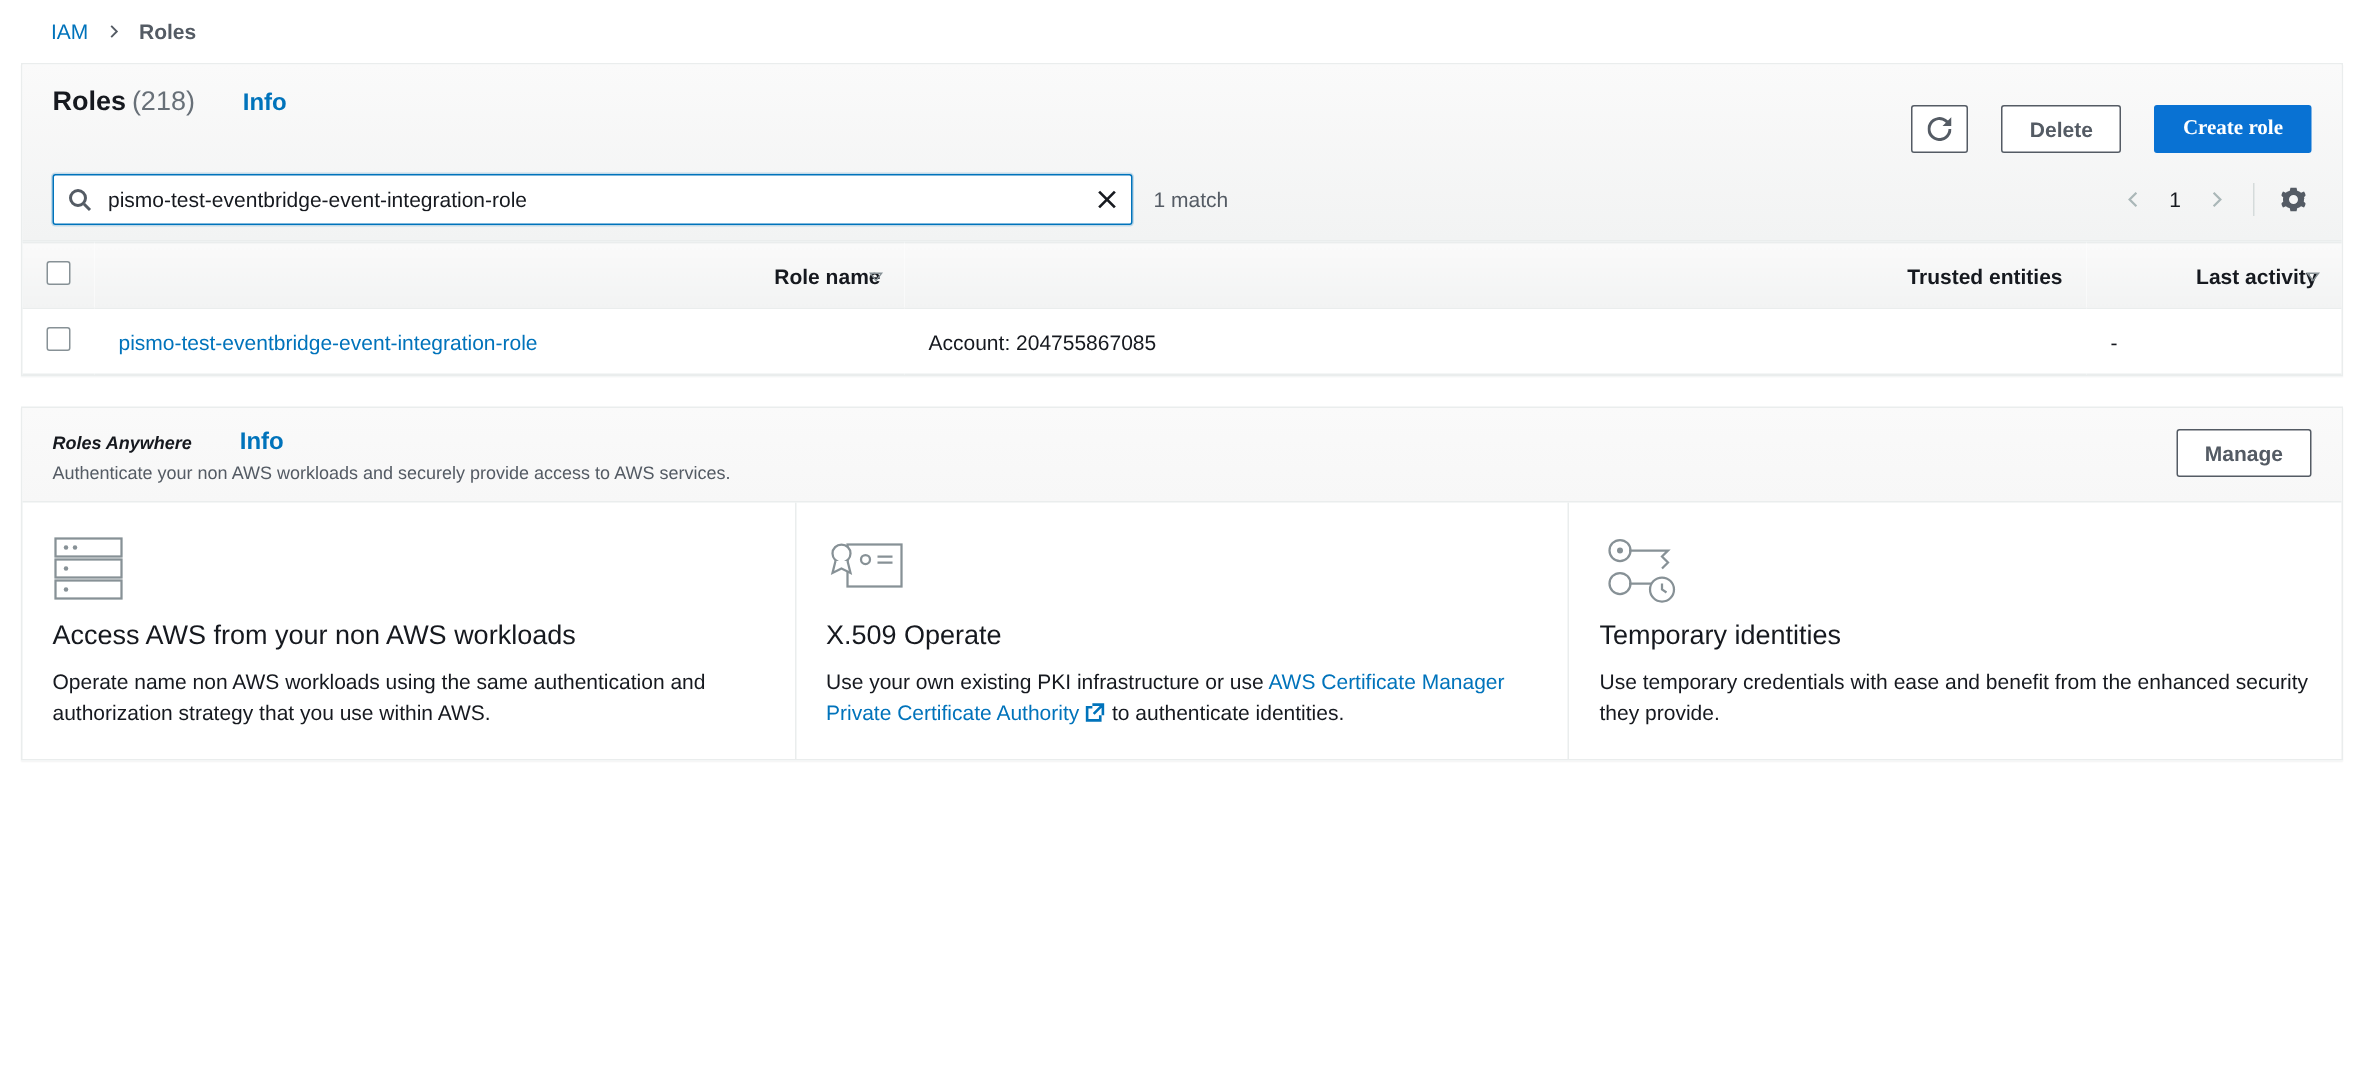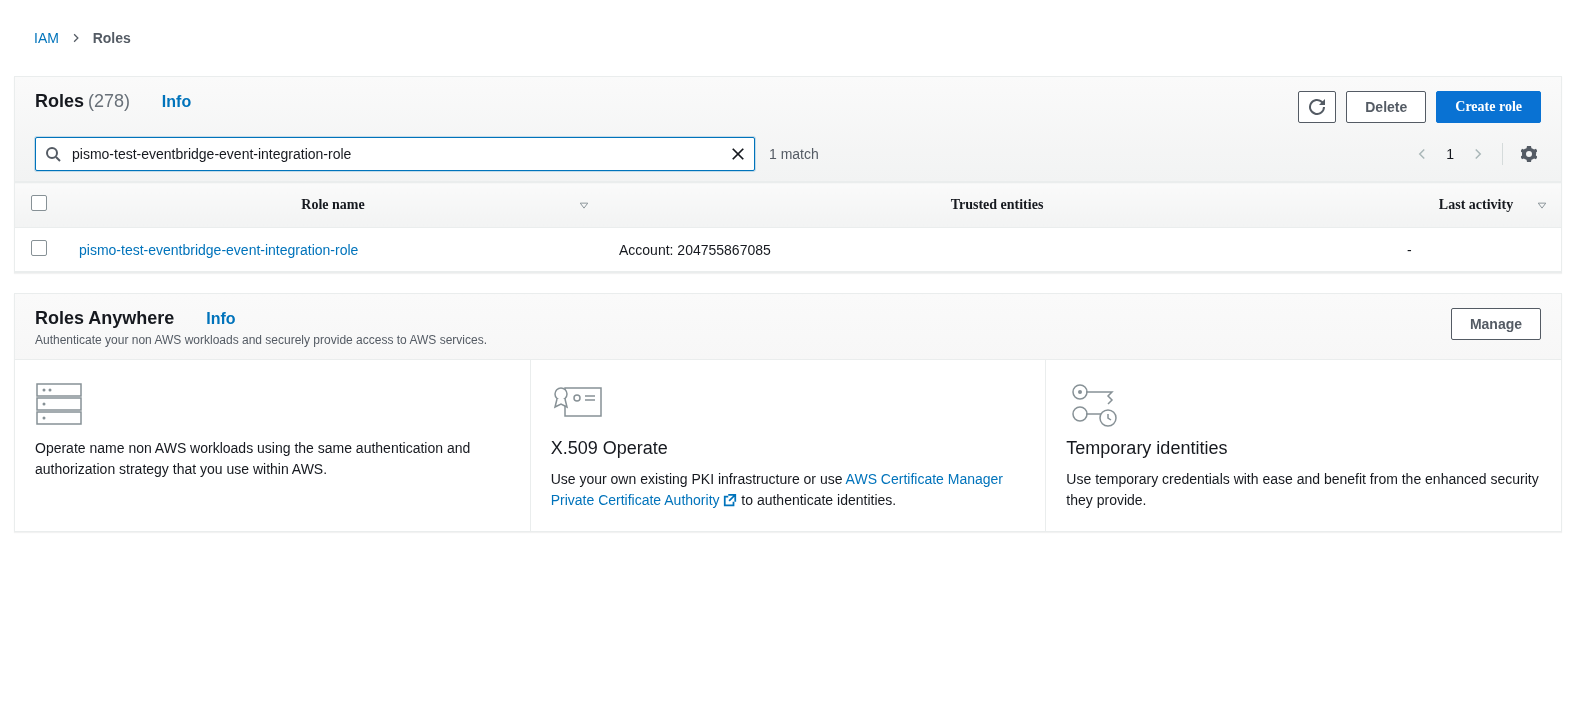--- a/index.html
+++ b/index.html
@@ -1,58 +1,58 @@
 <!DOCTYPE html>
 <html><head>
 <meta charset="utf-8">
 <style>
 * { box-sizing: border-box; margin: 0; padding: 0; }
 body { font-family: "Amazon Ember", "Helvetica Neue", Arial, sans-serif; font-size: 14px; color: #16191f; background: #fff; }
 .page { padding: 0 0 20px 0; }
-.breadcrumb { padding: 30px 34px; font-size: 14px; }
+.breadcrumb { padding: 13px 34px; font-size: 14px; }
 .breadcrumb a { color: #0073bb; text-decoration: none; }
 .breadcrumb .sep { color: #545b64; margin: 0 8px; }
 .breadcrumb .current { color: #545b64; font-weight: 700; }
 .panel { margin: 0 14px; border: 1px solid #eaeded; box-shadow: 0 1px 1px rgba(0,0,0,0.05); }
 .panel-header { padding: 14px 20px 10px 20px; background: linear-gradient(#fafafa,#f2f3f3); border-bottom:1px solid #eaeded; position: relative; }
 .roles-header-row { display:flex; align-items:flex-start; justify-content:space-between; }
 .roles-title-block { flex:1; }
 .roles-title { font-size: 18px; font-weight: 700; display:inline; }
 .roles-count { color:#687078; font-weight:400; }
 .info-link { color:#0073bb; font-size:16px; font-weight:700; margin-left:28px; cursor:pointer; }
 .roles-desc { color:#545b64; font-size:14px; margin-top:4px; max-width:980px; line-height:1.4; }
-.header-actions { display:flex; gap:10px; }
+.header-actions { display:flex; gap:22px;margin-top:13px; }
 .btn { display:inline-flex; align-items:center; justify-content:center; height:32px; padding:0 18px; border:1px solid #545b64; background:#fff; color:#545b64; font-weight:700; font-size:14px; cursor:pointer; border-radius:2px; }
 .btn.icon-only { padding:0 10px; }
 .btn.primary { background:#ff9900; border-color:#ff9900; color:#16191f;font-family:Liberation Serif, serif; }
 .btn.primary { background:#0972d3; border-color:#0972d3; color:#fff; }
 .search-row { display:flex; align-items:center; gap:14px; margin-top:14px; }
 .search-wrap { position:relative; flex:0 0 720px; }
 .search-input { width:100%; height:34px; border:1px solid #0073bb; outline:none; padding:0 36px 0 36px; font-size:14px; color:#16191f; border-radius:2px; box-shadow:0 0 0 1px #0073bb33; }
 .search-icon { position:absolute; left:10px; top:50%; transform:translateY(-50%); color:#545b64; }
 .clear-icon { position:absolute; right:10px; top:50%; transform:translateY(-50%); color:#16191f; cursor:pointer; }
 .match-text { color:#545b64; }
 .pager { margin-left:auto; display:flex; align-items:center; gap:14px; }
 .pager .icon-btn { color:#545b64; cursor:pointer; padding:4px; }
 .pager .icon-btn.disabled { color:#aab7b8; cursor:default; }
 .pager .page-num { font-weight:400; color:#16191f; }
 .pager .vdiv { width:1px; height:22px; background:#d5dbdb; }
 .table { width:100%; border-collapse:collapse; }
-.table thead th { background:linear-gradient(#fafafa,#f2f3f3); border-top:1px solid #eaeded; border-bottom:1px solid #eaeded; padding:12px 16px; text-align:center; font-weight:700; color:#16191f; font-size:14px; position:relative;font-family:Liberation Serif, serif; }
+.table thead th { background:linear-gradient(#fafafa,#f2f3f3); border-top:1px solid #eaeded; border-bottom:1px solid #eaeded; padding:12px 16px; text-align:right; font-weight:700; color:#16191f; font-size:14px; position:relative; }
 .table thead th .sort { position:absolute; right:14px; top:50%; transform:translateY(-50%); color:#879196; }
 .table tbody td { padding:12px 16px; border-bottom:1px solid #eaeded; font-size:14px; color:#16191f; }
 .table tbody td a { color:#0073bb; text-decoration:none; }
 .checkbox { width:16px; height:16px; border:1px solid #879196; border-radius:2px; display:inline-block; background:#fff; cursor:pointer; }
 .col-check { width:48px; }
 .col-name { width:540px; }
 .col-trusted { }
 .col-last { width:170px; }
 .panel2 { margin:20px 14px 0 14px; border:1px solid #eaeded; box-shadow:0 1px 1px rgba(0,0,0,0.05); }
 .panel2-header { padding:14px 20px 12px 20px; border-bottom:1px solid #eaeded; display:flex; align-items:flex-start; justify-content:space-between; background:linear-gradient(#fafafa,#f7f7f7); }
-.ra-title { font-size:18px; font-weight:700; }
+.ra-title { font-size:12px; font-weight:700;font-style:italic; }
 .ra-desc { font-size:12px; color:#545b64; margin-top:4px; }
 .manage-wrap { }
 .cards { display:flex; }
 .card { flex:1; padding:20px; }
 .card + .card { border-left:1px solid #eaeded; }
 .card .icon-slot { height:48px; margin-bottom:10px; color:#545b64; }
 .card h3 { font-size:18px; font-weight:400; margin-bottom:10px; }
 .card p { font-size:14px; color:#16191f; line-height:1.5; }
 .card p a { color:#0073bb; text-decoration:none; }
 .ext-icon { display:inline-block; vertical-align:-2px; }
@@ -70,21 +70,21 @@
         </svg>
     </span>
     <span class="current">Roles</span>
   </div>
 
   <div class="panel">
     <div class="panel-header">
       <div class="roles-header-row">
         <div class="roles-title-block">
           <span class="roles-title">Roles</span>
-          <span class="roles-title roles-count">(278)</span>
+          <span class="roles-title roles-count">(218)</span>
           <span class="info-link">Info</span>
         </div>
         <div class="header-actions">
           <button class="btn icon-only">
             <span>
               <svg width="16" height="16" viewBox="0 0 16 16">
                   <path d="M13.65 2.35A8 8 0 1 0 16 8h-2a6 6 0 1 1-1.76-4.24L10 6h6V0l-2.35 2.35z" fill="#545b64"></path>
                 </svg>
             </span>
           </button>
@@ -187,20 +187,21 @@
           <svg width="48" height="48" viewBox="0 0 48 48" fill="none">
               <rect x="2" y="4" width="44" height="12" stroke="#879196" stroke-width="1.5"></rect>
               <rect x="2" y="18" width="44" height="12" stroke="#879196" stroke-width="1.5"></rect>
               <rect x="2" y="32" width="44" height="12" stroke="#879196" stroke-width="1.5"></rect>
               <circle cx="9" cy="10" r="1.5" fill="#879196"></circle>
               <circle cx="15" cy="10" r="1.5" fill="#879196"></circle>
               <circle cx="9" cy="24" r="1.5" fill="#879196"></circle>
               <circle cx="9" cy="38" r="1.5" fill="#879196"></circle>
             </svg>
         </div>
+        <h3>Access AWS from your non AWS workloads</h3>
         <p>Operate name non AWS workloads using the same authentication and authorization strategy that you use within AWS.</p>
       </div>
       <div class="card">
         <div class="icon-slot">
           <svg width="52" height="42" viewBox="0 0 52 42" fill="none">
               <rect x="14" y="8" width="36" height="28" stroke="#879196" stroke-width="1.5"></rect>
               <circle cx="26" cy="18" r="3" stroke="#879196" stroke-width="1.5"></circle>
               <line x1="34" y1="16" x2="44" y2="16" stroke="#879196" stroke-width="1.5"></line>
               <line x1="34" y1="20" x2="44" y2="20" stroke="#879196" stroke-width="1.5"></line>
               <circle cx="10" cy="14" r="6" stroke="#879196" stroke-width="1.5" fill="#fff"></circle>

